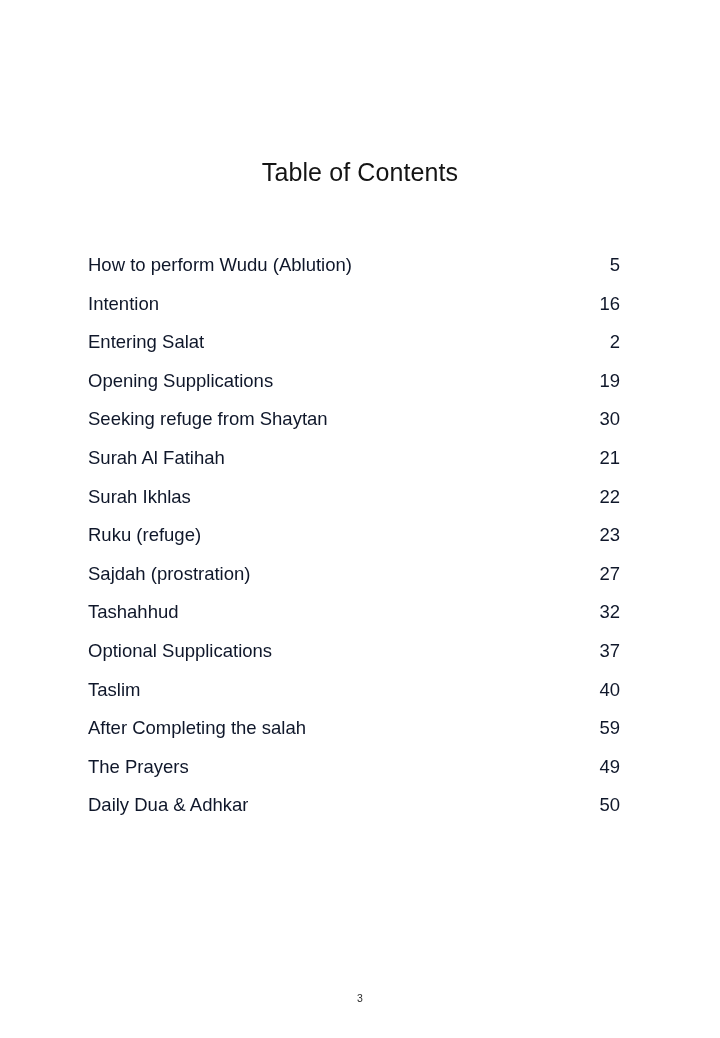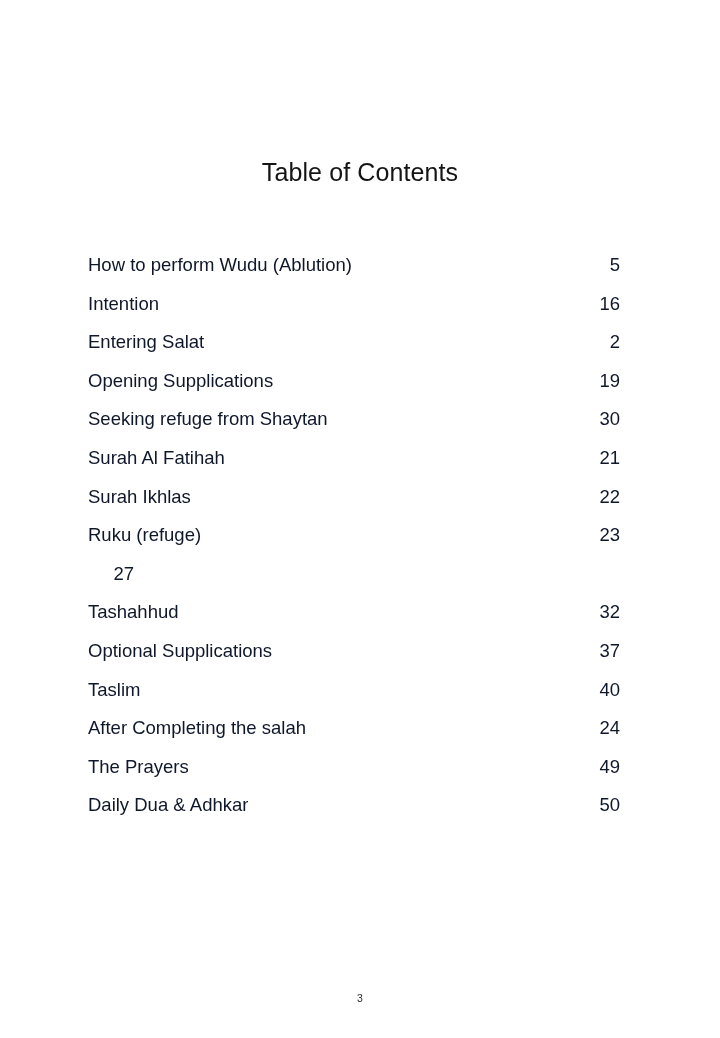--- a/index.html
+++ b/index.html
@@ -112,37 +112,38 @@
       </div>
       <div class="toc-row">
         <span class="toc-entry-label">Surah Ikhlas</span>
         <span class="toc-entry-page">22</span>
       </div>
       <div class="toc-row">
         <span class="toc-entry-label">Ruku (refuge)</span>
         <span class="toc-entry-page">23</span>
       </div>
       <div class="toc-row">
+        <span class="toc-entry-label">Sajdah (prostration)</span>
         <span class="toc-entry-page">27</span>
       </div>
       <div class="toc-row">
         <span class="toc-entry-label">Tashahhud</span>
         <span class="toc-entry-page">32</span>
       </div>
       <div class="toc-row">
         <span class="toc-entry-label">Optional Supplications</span>
         <span class="toc-entry-page">37</span>
       </div>
       <div class="toc-row">
         <span class="toc-entry-label">Taslim</span>
         <span class="toc-entry-page">40</span>
       </div>
       <div class="toc-row">
         <span class="toc-entry-label">After Completing the salah</span>
-        <span class="toc-entry-page">24</span>
+        <span class="toc-entry-page">59</span>
       </div>
       <div class="toc-row">
         <span class="toc-entry-label">The Prayers</span>
         <span class="toc-entry-page">49</span>
       </div>
       <div class="toc-row">
         <span class="toc-entry-label">Daily Dua &amp; Adhkar</span>
         <span class="toc-entry-page">50</span>
       </div>
     </div>

